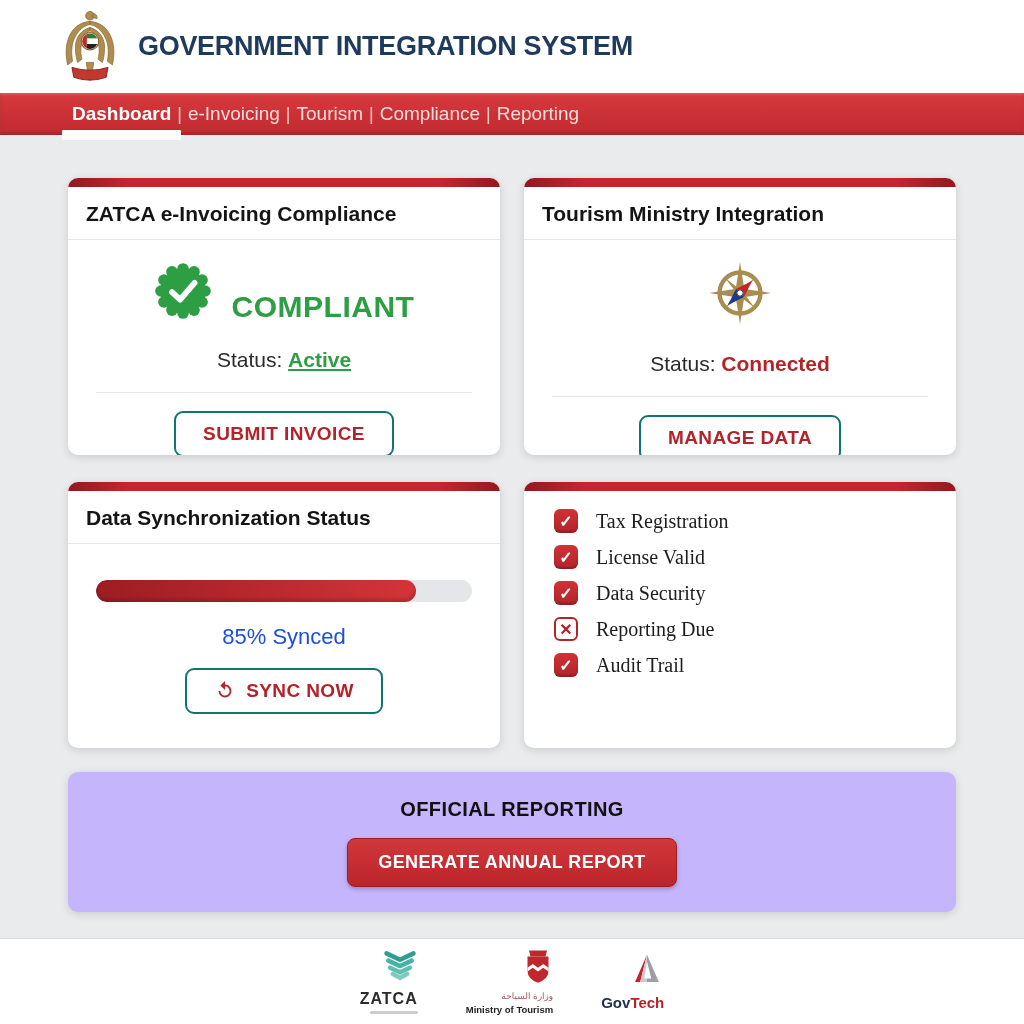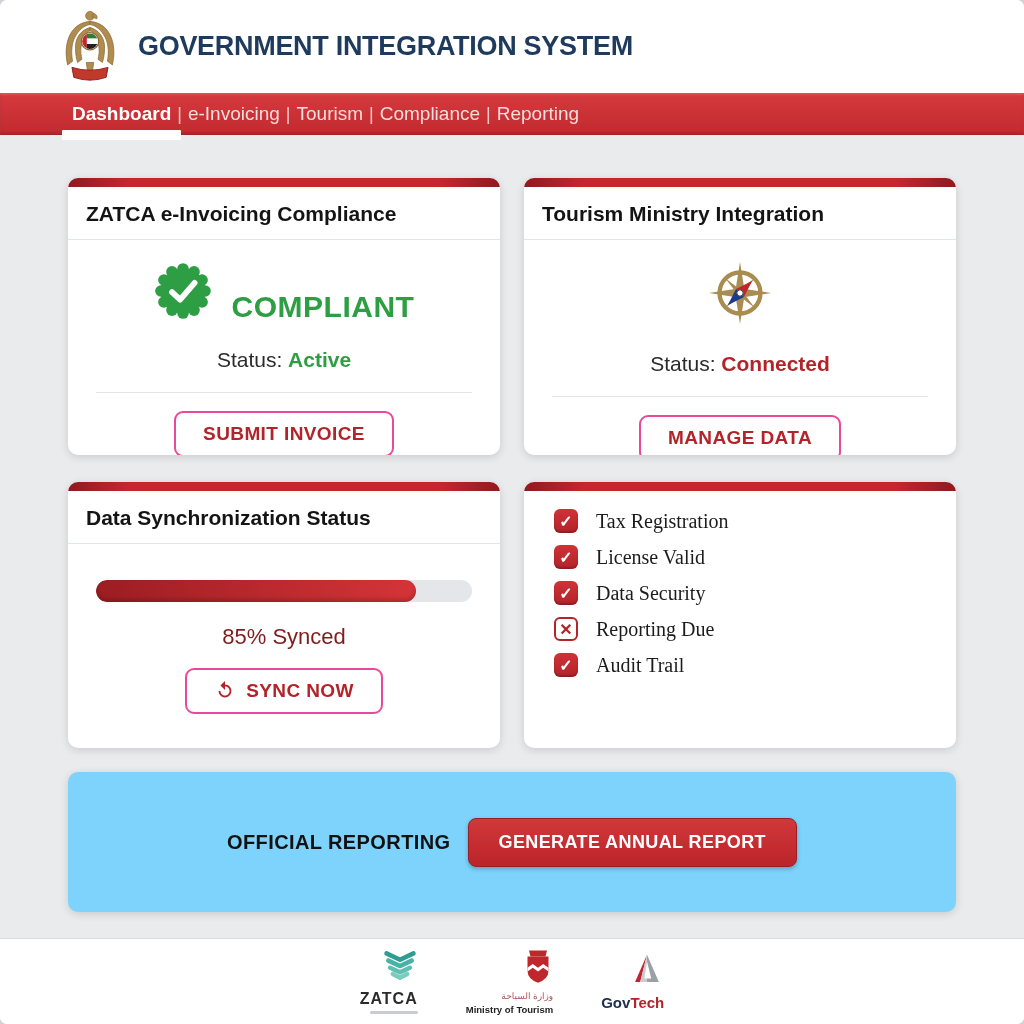--- a/index.html
+++ b/index.html
@@ -1,20 +1,20 @@
 <!DOCTYPE html>
 <html><head>
 <meta charset="utf-8">
 <style>
   * { margin:0; padding:0; box-sizing:border-box; }
   html,body { background:#cfd2d6; }
   .page {
     width:1024px; height:1024px; margin:0 auto; position:relative;
     background:#E9EBED; overflow:hidden;
-    font-family:"Liberation Sans", sans-serif; color:#1c1c1c;border-radius:7px;
+    font-family:"Liberation Sans", sans-serif; color:#1c1c1c;
   }
   
   .app-header {
     height:93px; background:#ffffff; display:flex; align-items:center;
     padding-left:62px; gap:20px;
   }
   .app-title {
     font-size:27px; font-weight:700; color:#1E3A5C; letter-spacing:-0.3px;
   }
   
@@ -53,62 +53,62 @@
     font-size:21px; font-weight:700; color:#141414;
   }
   .card-body { padding:6px 26px 0; text-align:center; }
   .badge-row {
     display:flex; align-items:flex-end; justify-content:center;
     gap:20px; margin-top:16px;
   }
   .badge-text { font-size:30px; font-weight:700; color:#2E9E44; letter-spacing:.5px; }
   .status-line { margin-top:24px; font-size:21px; color:#2b2b2b; }
   .status-value { font-weight:700; }
-  .status-value.green { color:#2E9E44; }
+  .status-value.green { color:#2E9E44;text-decoration:underline; }
   .status-value.red { color:#B3242A; }
   .inner-divider { height:1px; background:#e3e5e8; margin:20px 2px 0; }
   .outline-btn {
-    margin-top:18px; background:#ffffff; border:2px solid #ec4899; color:#B3242A;
+    margin-top:18px; background:#ffffff; border:2px solid #0f766e; color:#B3242A;
     font-family:"Liberation Sans", sans-serif;
     font-size:19px; font-weight:700; letter-spacing:.4px;
     border-radius:9px; padding:10px 27px; cursor:pointer;
     display:inline-flex; align-items:center; gap:10px;
   }
   
   .progress-track {
     margin:30px 2px 0; height:22px; border-radius:11px; background:#e4e6e9;
     overflow:hidden;
   }
   .progress-fill {
     height:100%; border-radius:11px;
     background:linear-gradient(90deg,#9c1d22,#d43438);
     box-shadow:inset 0 -3px 4px rgba(0,0,0,.18);
   }
-  .progress-text { margin-top:22px; font-size:22px; color:#7f1d1d; }
+  .progress-text { margin-top:22px; font-size:22px; color:#1d4ed8; }
   
   .check-body { padding:18px 30px 0; }
   .check-row { display:flex; align-items:center; gap:18px; margin-bottom:12px; }
   .check-box {
     width:24px; height:24px; border-radius:6px; flex:0 0 auto;
     display:flex; align-items:center; justify-content:center;
     font-size:16px; font-weight:700; cursor:pointer;
   }
   .check-box.checked {
     background:linear-gradient(#cf3237,#b3242a); color:#ffffff;
     box-shadow:inset 0 -2px 2px rgba(0,0,0,.2);
   }
   .check-box.unchecked {
     background:#ffffff; border:2.5px solid #B3242A; color:#B3242A;
   }
   .check-label { font-size:20px; color:#1c1c1c;font-family:Liberation Serif, serif; }
   
   .report-card {
-    margin:24px 68px 0; height:140px; background:#7dd3fc; border-radius:10px;
+    margin:24px 68px 0; height:140px; background:#c4b5fd; border-radius:10px;
     box-shadow:0 2px 8px rgba(0,0,0,.14);
-    display:flex; flex-direction:row; align-items:center; justify-content:center; gap:17px;
+    display:flex; flex-direction:column; align-items:center; justify-content:center; gap:17px;
   }
   .report-title { font-size:20px; font-weight:700; color:#111; letter-spacing:.4px; }
   .solid-btn {
     background:linear-gradient(#d0383c,#bb2428); color:#ffffff;
     font-family:"Liberation Sans", sans-serif;
     font-size:18px; font-weight:700; letter-spacing:.4px;
     border:1px solid #9c1d22; border-radius:8px; padding:13px 30px;
     cursor:pointer; box-shadow:0 2px 4px rgba(0,0,0,.25);
   }
   

